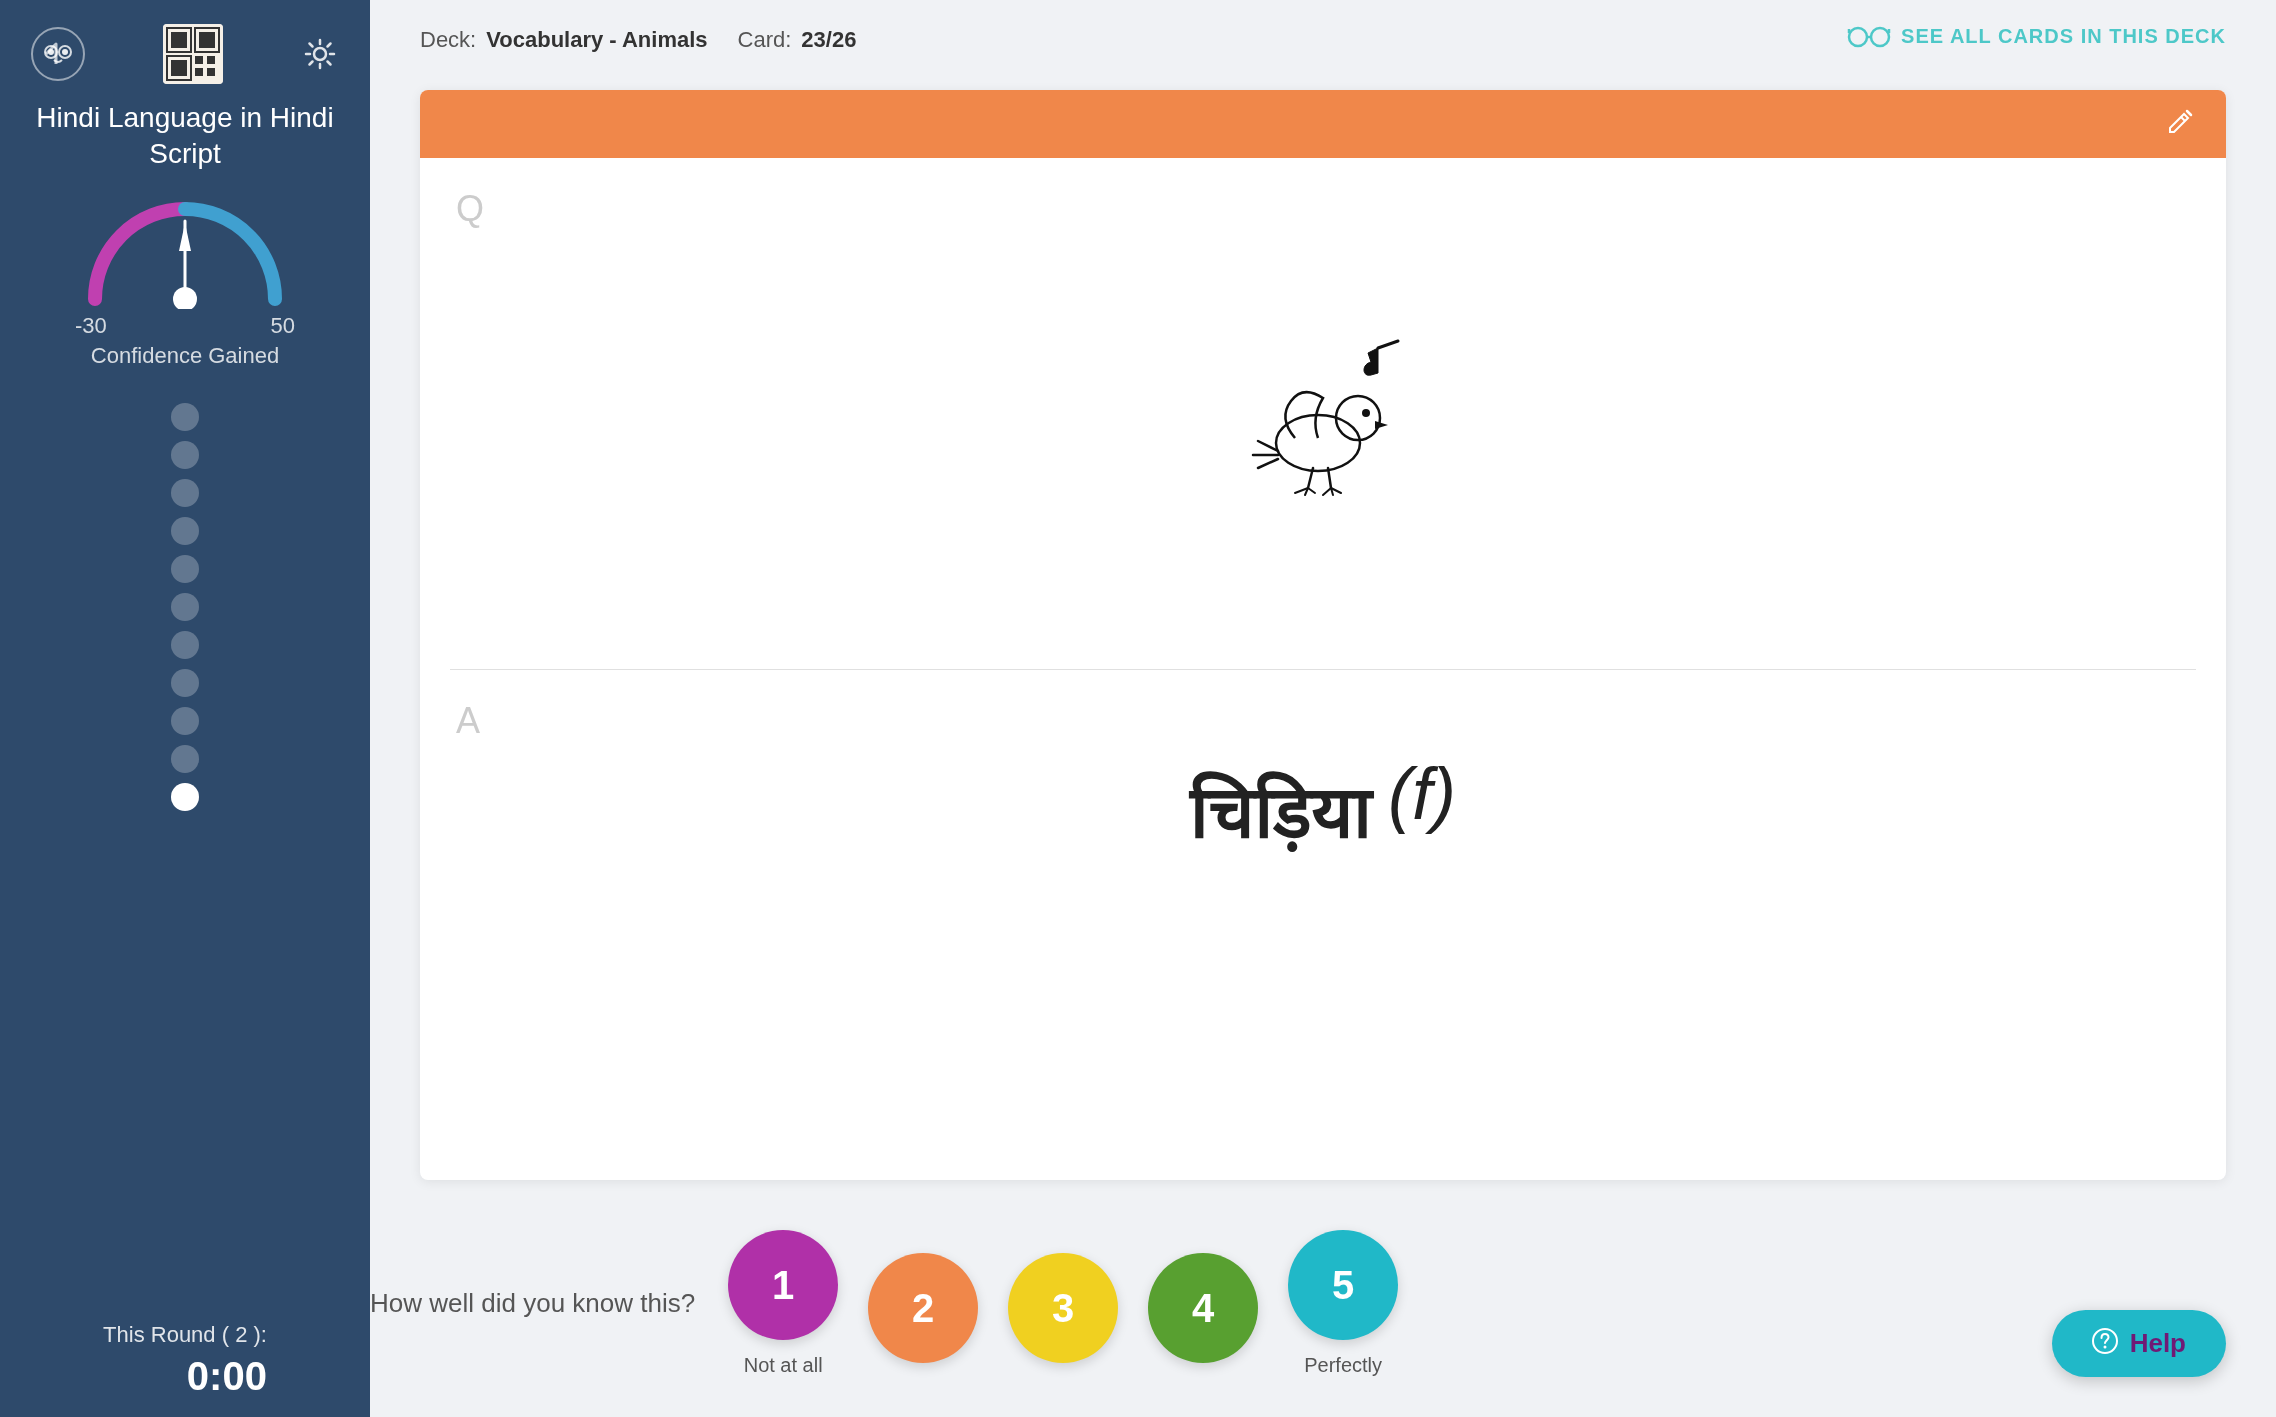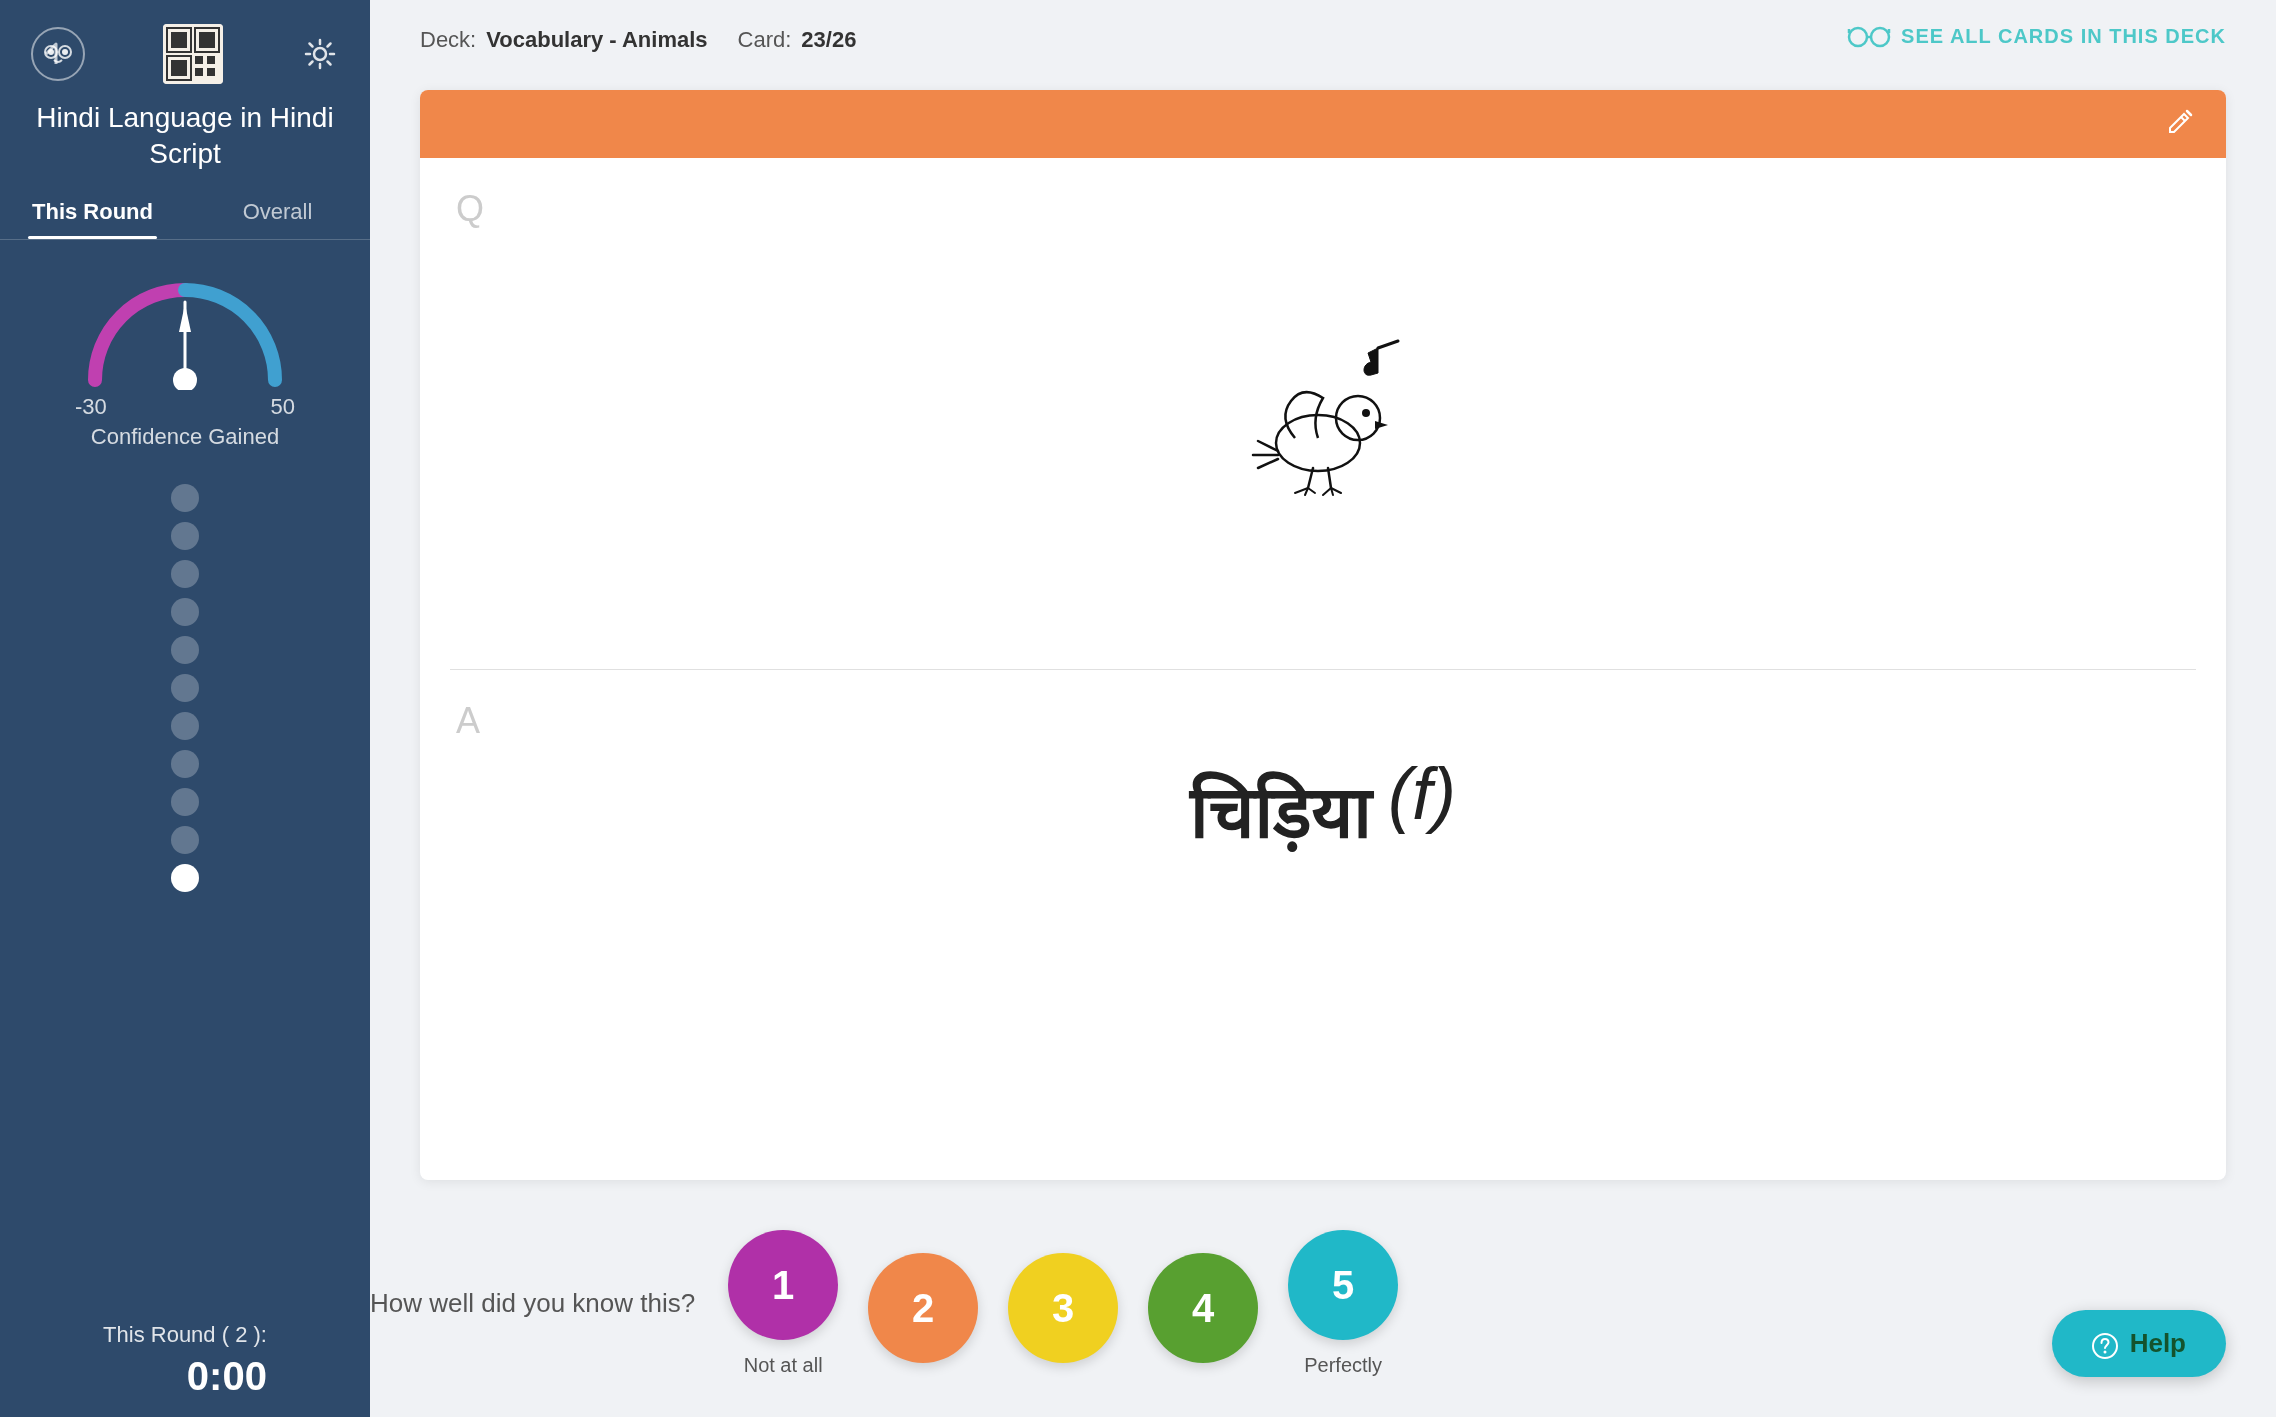--- a/index.html
+++ b/index.html
@@ -385,29 +385,29 @@
     .btn-3 { background: #f0d020; }
     .btn-4 { background: #58a030; }
     .btn-5 { background: #20b8c8; }
 
     
     .help-btn {
       position: fixed;
       bottom: 40px;
       right: 50px;
       background: #20b8c8;
-      color: #14532d;
+      color: #701a75;
       border: none;
       border-radius: 50px;
       padding: 18px 40px;
       font-size: 26px;
       font-weight: 600;
       cursor: pointer;
       display: flex;
-      align-items: flex-end;
+      align-items: flex-start;
       gap: 12px;
       box-shadow: 0 4px 16px rgba(0,0,0,0.2);
       z-index: 100;
     }
 
     
     .logo-svg {
       width: 60px;
       height: 60px;
     }
@@ -453,24 +453,20 @@
     <div class="gear-icon-wrap">
       <svg width="36" height="36" viewBox="0 0 36 36" fill="none">
         <circle cx="18" cy="18" r="6" stroke="rgba(255,255,255,0.85)" stroke-width="2.5"></circle>
         <path d="M18 4 L18 8 M18 28 L18 32 M4 18 L8 18 M28 18 L32 18 M7.5 7.5 L10.5 10.5 M25.5 25.5 L28.5 28.5 M28.5 7.5 L25.5 10.5 M10.5 25.5 L7.5 28.5" stroke="rgba(255,255,255,0.85)" stroke-width="2.5" stroke-linecap="round"></path>
       </svg>
     </div>
   </div>
 
   <div class="deck-title">Hindi Language in Hindi Script</div>
 
-  <div class="tabs-row">
-    <div class="tab-item active">This Round</div>
-    <div class="tab-item">Overall</div>
-  </div>
 
   <div class="gauge-container">
     <div class="gauge-wrap">
       <svg class="gauge-svg" viewBox="0 0 220 120">
 
         <path d="M 20 110 A 90 90 0 0 1 110 20" fill="none" stroke="#c040b0" stroke-width="14" stroke-linecap="round"></path>
 
         <path d="M 110 20 A 90 90 0 0 1 200 110" fill="none" stroke="#40a0d0" stroke-width="14" stroke-linecap="round"></path>
 
         <line x1="110" y1="110" x2="110" y2="32" stroke="#fff" stroke-width="3" stroke-linecap="round"></line>

